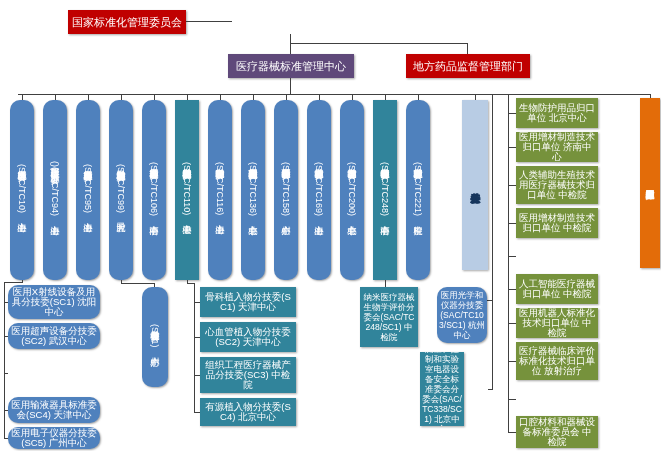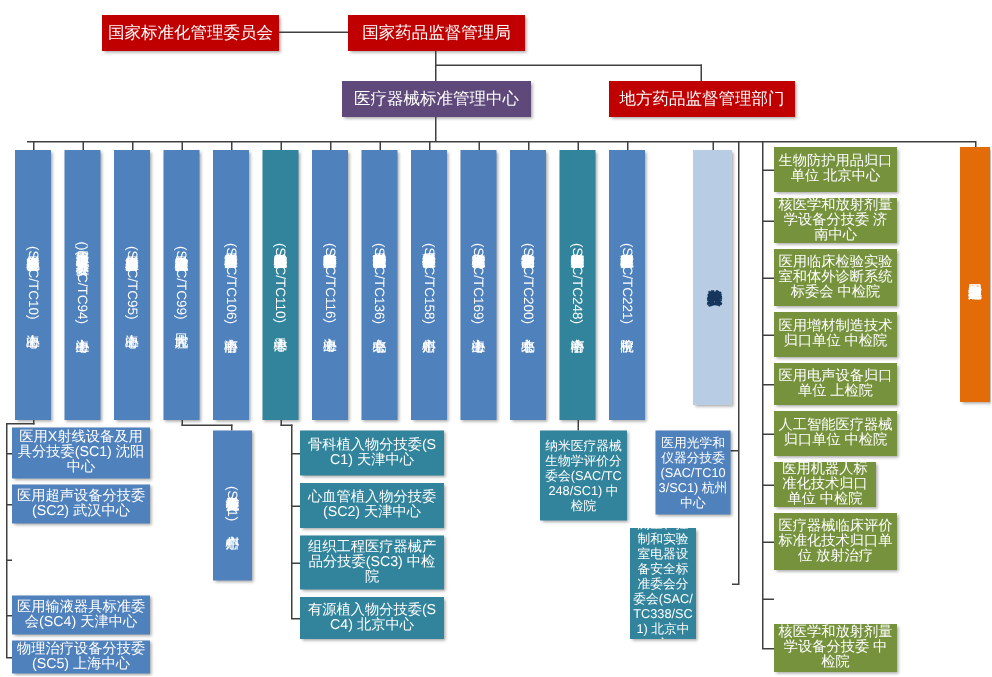--- a/index.html
+++ b/index.html
@@ -3,38 +3,37 @@
 <meta charset="utf-8">
 <style>
   html,body{margin:0;padding:0;background:#fff;}
   #chart{position:relative;width:661px;height:451px;background:#fff;overflow:hidden;
          font-family:"Liberation Sans",sans-serif;}
   .box{position:absolute;box-sizing:border-box;display:flex;align-items:center;justify-content:center;
        text-align:center;color:#fff;overflow:hidden;box-shadow:1px 1px 2px rgba(0,0,0,.35);
        font-size:9.5px;line-height:10px;padding:2px;word-break:break-all;}
   .red{background:#c00000;}
   .purple{background:#5f497a;}
-  .blue{background:#4f81bd;}
+  .blue{background:#4f81bd;border-radius:10px;}
   .teal{background:#31849b;}
   .pale{background:#b8cce4;color:#17365d;font-weight:bold;}
   .green{background:#76923c;}
   .orange{background:#e36c09;}
   .top{font-size:11px;line-height:12px;word-break:keep-all;}
   .v{writing-mode:vertical-rl;font-size:9px;line-height:12px;padding:2px 1px;}
   .v2{writing-mode:vertical-rl;font-size:9px;line-height:18px;padding:2px 0;}
   .sm{font-size:8.5px;line-height:10px;}
   .ln{position:absolute;background:#404040;}
 </style>
 </head>
 <body>
 
 <div id="chart">
 
   <div class="box red top" style="left:68px;top:10px;width:118px;height:24px">国家标准化管理委员会</div>
-  <div class="box red top" style="left:232px;top:10px;width:118px;height:24px">国家药品监督管理局</div>
   <div class="box purple top" style="left:228px;top:54px;width:126px;height:24px">医疗器械标准管理中心</div>
   <div class="box red top" style="left:406px;top:54px;width:124px;height:24px">地方药品监督管理部门</div>
 
   <div class="ln" style="left:186px;top:21px;width:46px;height:1px"></div>
   <div class="ln" style="left:290px;top:34px;width:1px;height:20px"></div>
   <div class="ln" style="left:290px;top:43px;width:178px;height:1px"></div>
   <div class="ln" style="left:467px;top:43px;width:1px;height:11px"></div>
   <div class="ln" style="left:290px;top:78px;width:1px;height:16px"></div>
 
   <div class="ln" style="left:18px;top:94px;width:632px;height:1px"></div>
@@ -74,21 +73,21 @@
   <div class="ln" style="left:4px;top:282px;width:19px;height:1px"></div>
   <div class="ln" style="left:4px;top:282px;width:1px;height:156px"></div>
   <div class="ln" style="left:4px;top:302px;width:4px;height:1px"></div>
   <div class="ln" style="left:4px;top:336px;width:4px;height:1px"></div>
   <div class="ln" style="left:4px;top:373px;width:4px;height:1px"></div>
   <div class="ln" style="left:4px;top:410px;width:4px;height:1px"></div>
   <div class="ln" style="left:4px;top:438px;width:4px;height:1px"></div>
   <div class="box blue" style="left:8px;top:285px;width:92px;height:34px">医用X射线设备及用具分技委(SC1) 沈阳中心</div>
   <div class="box blue" style="left:8px;top:323px;width:92px;height:26px">医用超声设备分技委(SC2) 武汉中心</div>
   <div class="box blue" style="left:8px;top:397px;width:92px;height:26px">医用输液器具标准委会(SC4) 天津中心</div>
-  <div class="box blue" style="left:8px;top:427px;width:92px;height:22px">物理治疗设备分技委(SC5) 上海中心</div>
+  <div class="box blue" style="left:8px;top:427px;width:92px;height:22px">医用电子仪器分技委(SC5) 广州中心</div>
 
   <div class="ln" style="left:121px;top:280px;width:1px;height:4px"></div>
   <div class="ln" style="left:121px;top:283px;width:34px;height:1px"></div>
   <div class="ln" style="left:154px;top:283px;width:1px;height:4px"></div>
   <div class="box blue v" style="left:142px;top:287px;width:26px;height:100px">齿科设备与器械分技委(SC1) 广州中心</div>
 
   <div class="ln" style="left:187px;top:280px;width:1px;height:4px"></div>
   <div class="ln" style="left:187px;top:283px;width:8px;height:1px"></div>
   <div class="ln" style="left:194px;top:283px;width:1px;height:129px"></div>
   <div class="ln" style="left:194px;top:302px;width:6px;height:1px"></div>
@@ -114,25 +113,24 @@
   <div class="ln" style="left:508px;top:147px;width:8px;height:1px"></div>
   <div class="ln" style="left:508px;top:185px;width:8px;height:1px"></div>
   <div class="ln" style="left:508px;top:223px;width:8px;height:1px"></div>
   <div class="ln" style="left:508px;top:256px;width:8px;height:1px"></div>
   <div class="ln" style="left:508px;top:289px;width:8px;height:1px"></div>
   <div class="ln" style="left:508px;top:323px;width:8px;height:1px"></div>
   <div class="ln" style="left:508px;top:361px;width:8px;height:1px"></div>
   <div class="ln" style="left:508px;top:399px;width:8px;height:1px"></div>
   <div class="ln" style="left:508px;top:432px;width:8px;height:1px"></div>
   <div class="box green" style="left:516px;top:98px;width:82px;height:30px">生物防护用品归口单位 北京中心</div>
-  <div class="box green" style="left:516px;top:132px;width:82px;height:30px">核医学和放射剂量学设备分技委 济南中心</div>
-  <div class="box green" style="left:516px;top:166px;width:82px;height:38px">医用临床检验实验室和体外诊断系统标委会 中检院</div>
+  <div class="box green" style="left:516px;top:132px;width:82px;height:30px">医用增材制造技术归口单位 济南中心</div>
+  <div class="box green" style="left:516px;top:166px;width:82px;height:38px">人类辅助生殖技术用医疗器械技术归口单位 中检院</div>
   <div class="box green" style="left:516px;top:208px;width:82px;height:30px">医用增材制造技术归口单位 中检院</div>
-  <div class="box green" style="left:516px;top:242px;width:82px;height:28px">医用电声设备归口单位 上检院</div>
   <div class="box green" style="left:516px;top:274px;width:82px;height:30px">人工智能医疗器械归口单位 中检院</div>
-  <div class="box green" style="left:516px;top:308px;width:68px;height:30px">医用机器人标准化技术归口单位 中检院</div>
+  <div class="box green" style="left:516px;top:308px;width:82px;height:30px">医用机器人标准化技术归口单位 中检院</div>
   <div class="box green" style="left:516px;top:342px;width:82px;height:38px">医疗器械临床评价标准化技术归口单位 放射治疗</div>
-  <div class="box green" style="left:516px;top:416px;width:82px;height:32px">核医学和放射剂量学设备分技委 中检院</div>
+  <div class="box green" style="left:516px;top:416px;width:82px;height:32px">口腔材料和器械设备标准委员会 中检院</div>
 
   <div class="ln" style="left:650px;top:94px;width:1px;height:4px"></div>
   <div class="box orange v2" style="left:640px;top:98px;width:20px;height:170px">全国医疗装备产业与应用标准化工作组</div>
 
 </div>
 
 </body></html>

